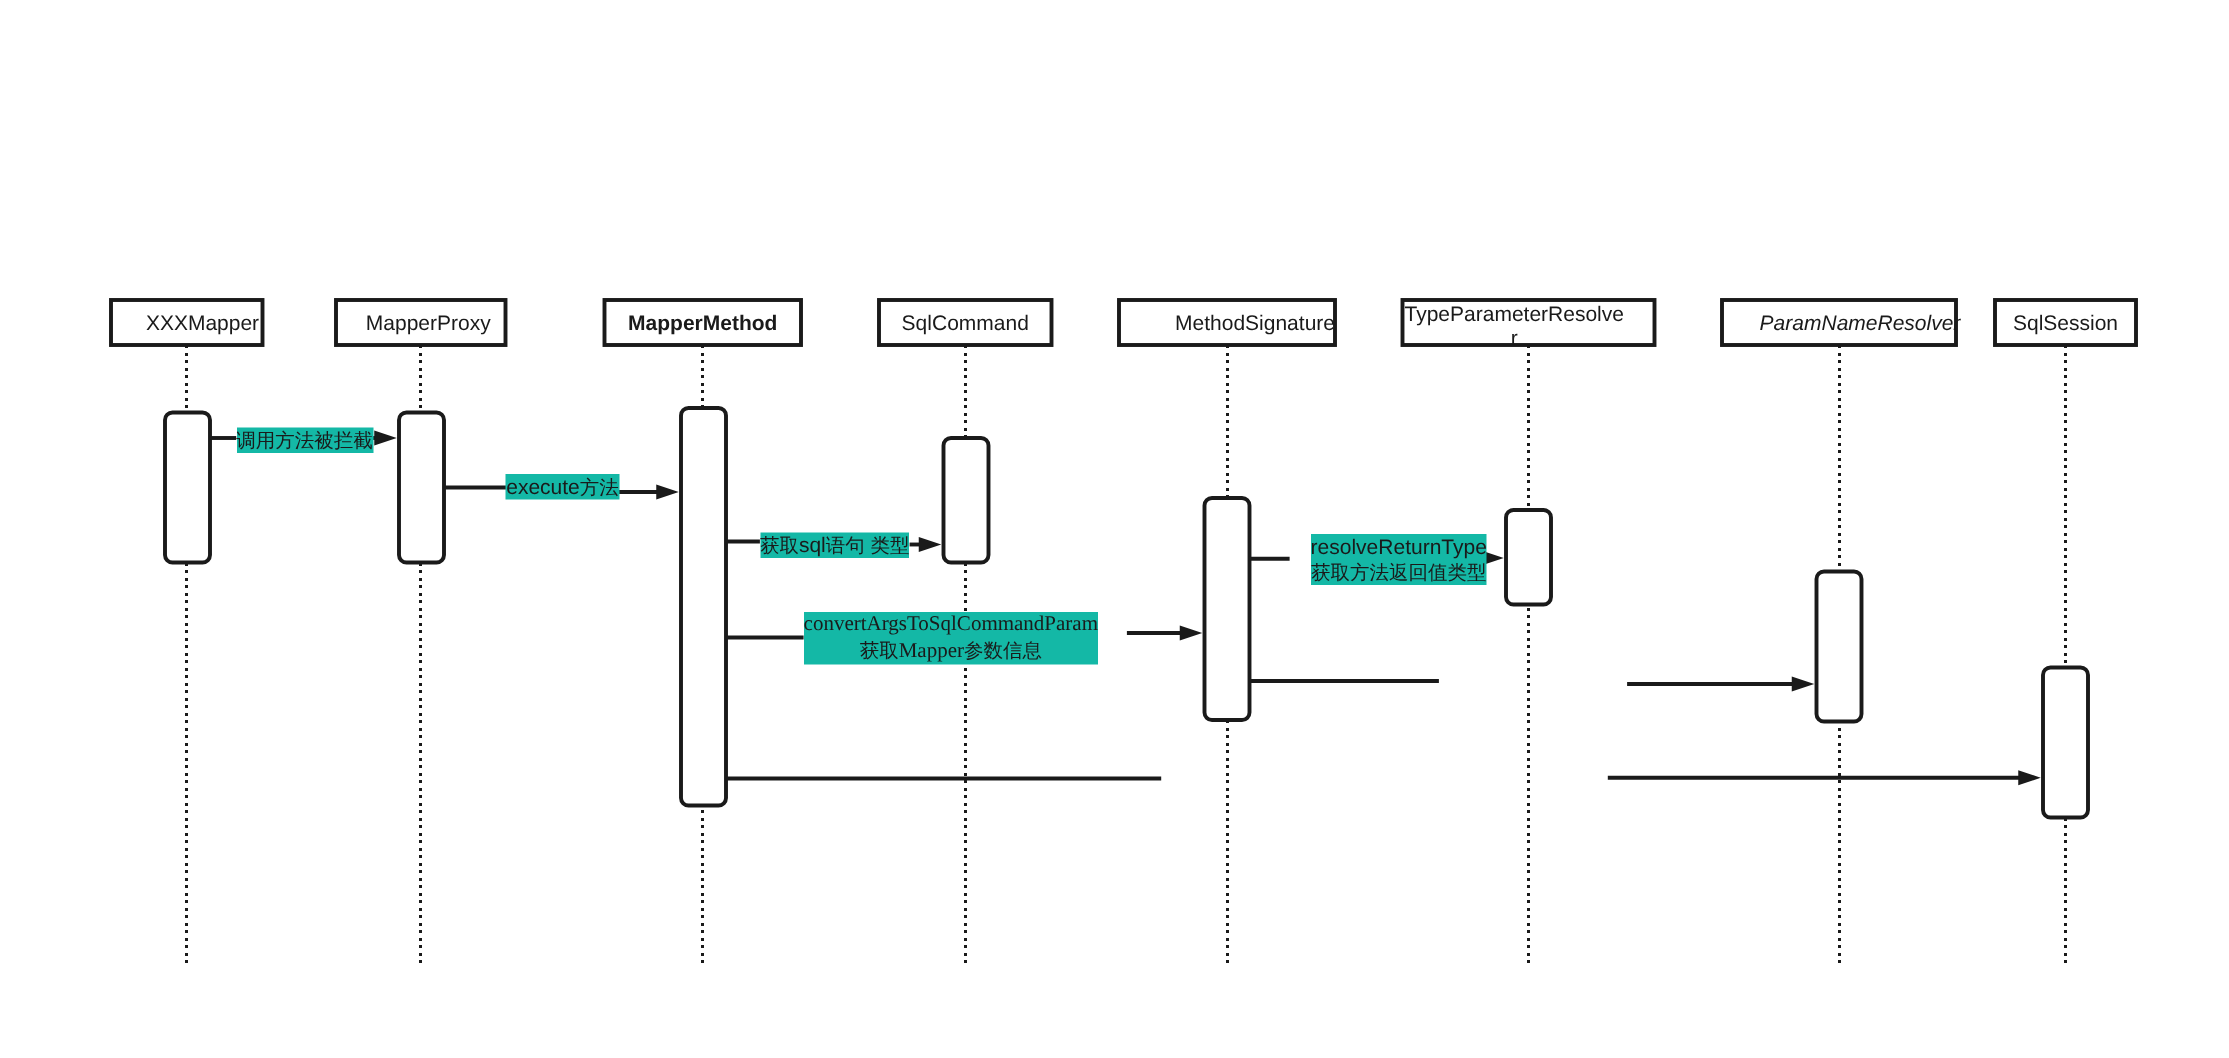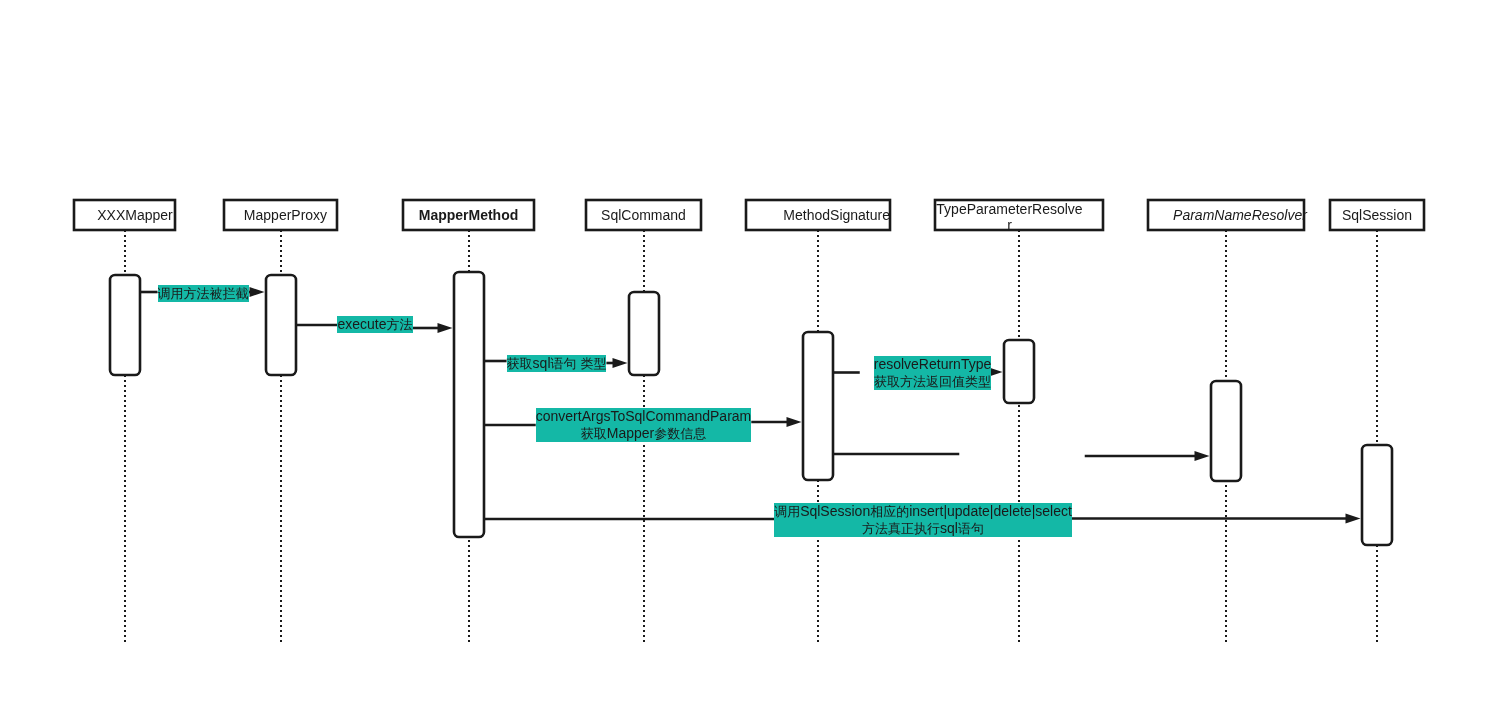--- a/index.html
+++ b/index.html
@@ -112,22 +112,18 @@
     <div class="lbl mlabel" style="left: 337.477px; top: 316px;">
         <div class="tline">execute<span class="cjk">方法</span></div>
       </div>
     <div class="lbl mlabel" style="left: 506.602px; top: 354.5px; text-align: center;">
         <div class="tline"><span class="cjk">获取</span>sql<span class="cjk">语句</span> <span class="cjk">类型</span></div>
       </div>
     <div class="lbl mlabel" style="left: 859.742px; top: 356.25px; margin-left: 14px;">
         <div class="tline">resolveReturnType</div>
         <div class="tline"><span class="cjk">获取方法返回值类型</span></div>
       </div>
-    <div class="lbl mlabel" style="left: 535.734px; top: 407.5px;">
+    <div class="lbl mlabel" style="left: 535.734px; top: 407.5px; font-family: Liberation Serif, serif;">
         <div class="tline">convertArgsToSqlCommandParam</div>
         <div class="tline"><span class="cjk">获取</span>Mapper<span class="cjk">参数信息</span></div>
-      </div>
-    <div class="lbl mlabel" style="left: 774.133px; top: 502.75px;">
-        <div class="tline"><span class="cjk">调用</span>SqlSession<span class="cjk">相应的</span>insert|update|delete|select</div>
-        <div class="tline"><span class="cjk">方法真正执行</span>sql<span class="cjk">语句</span></div>
       </div>
   </div>
 </div>
 
 </body></html>

